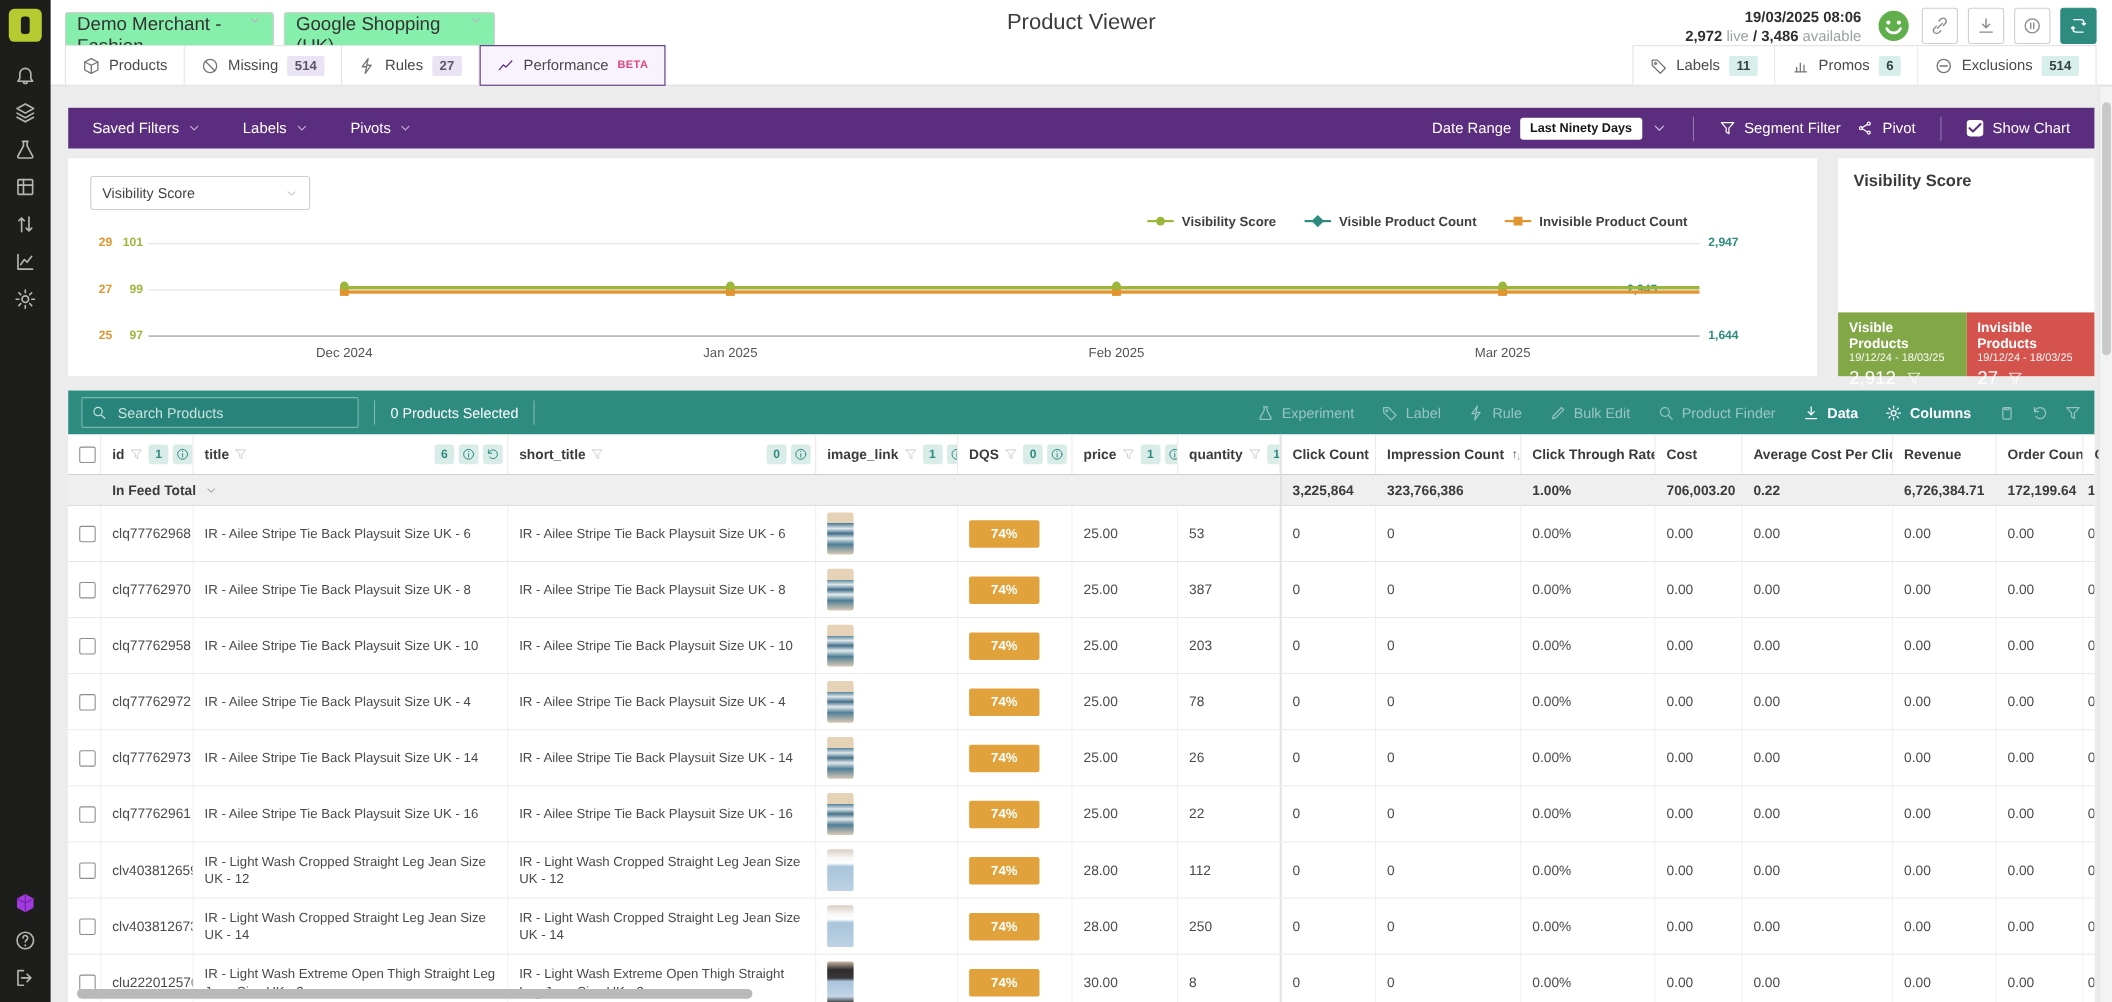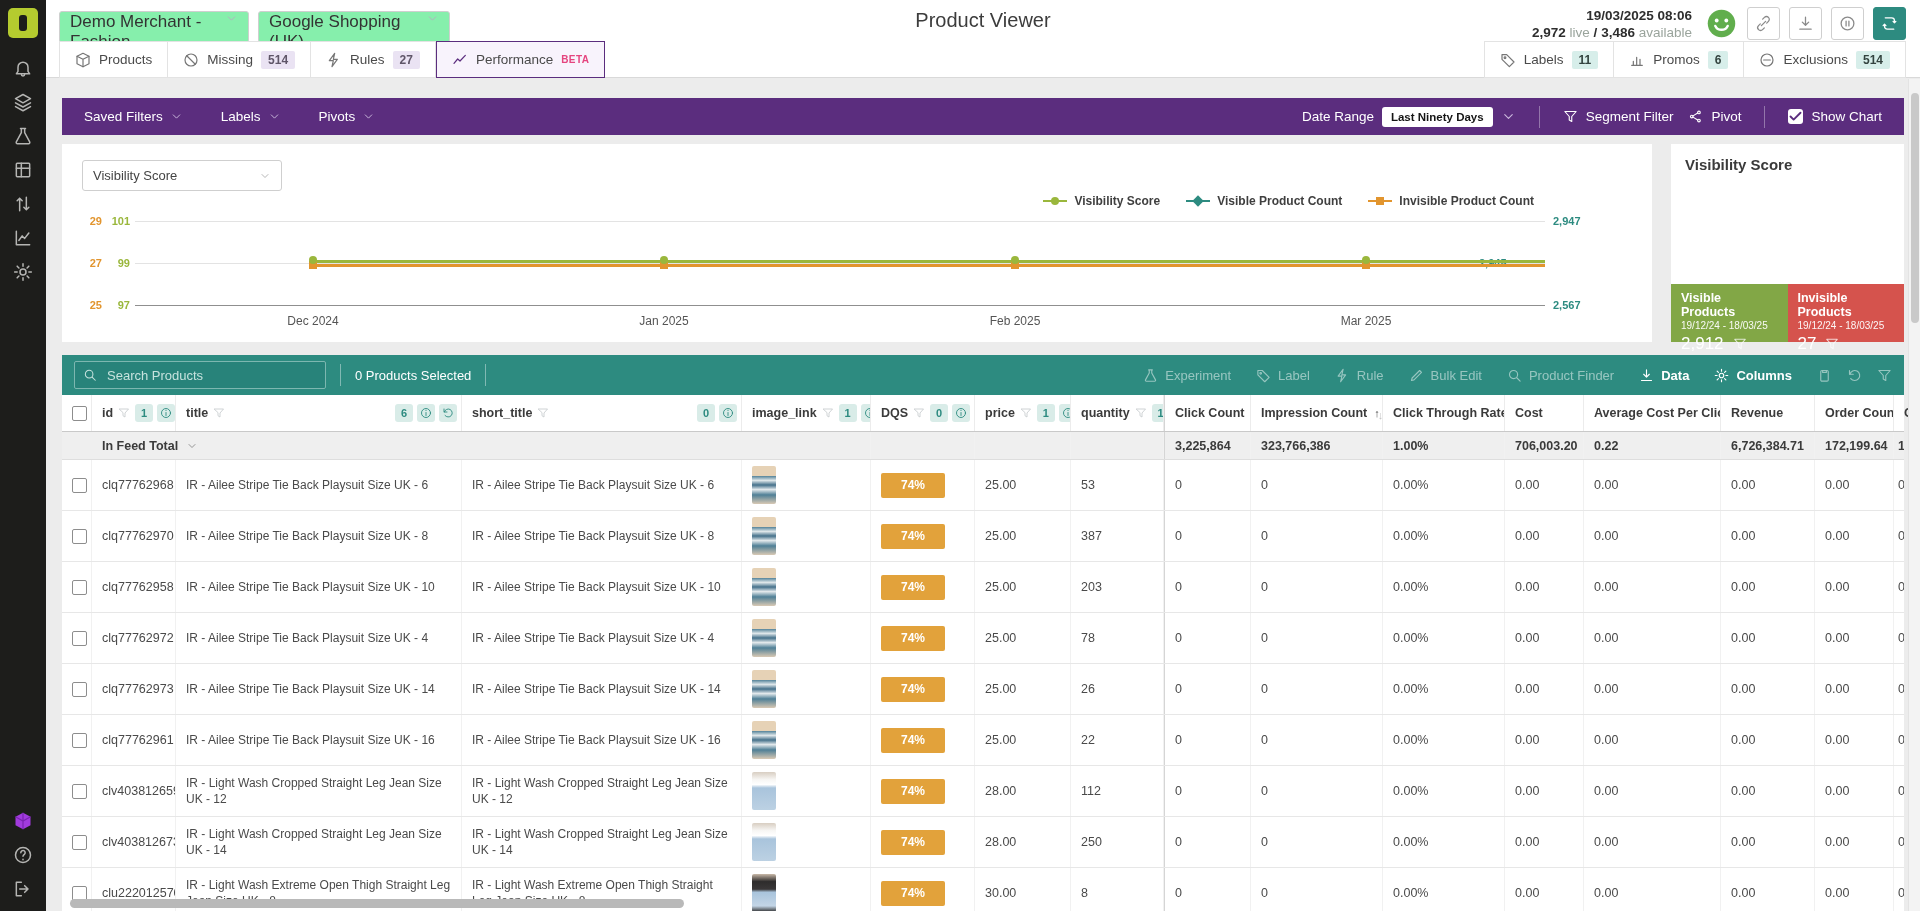--- a/index.html
+++ b/index.html
@@ -483,21 +483,21 @@
           <div class="gl " style="top:119px;"></div>
           <div class="gl dark" style="top:161px;"></div>
           <div class="axlbl" style="left:18px;top:71px;width:22px;text-align:right;color:#e2952e;">29</div>
           <div class="axlbl" style="left:44px;top:71px;width:24px;text-align:right;color:#9ab73c;">101</div>
           <div class="axlbl" style="left:1491px;top:71px;color:#2d8b80;">2,947</div>
           <div class="axlbl" style="left:18px;top:113px;width:22px;text-align:right;color:#e2952e;">27</div>
           <div class="axlbl" style="left:44px;top:113px;width:24px;text-align:right;color:#9ab73c;">99</div>
           <div class="axlbl" style="left:1417px;top:113px;color:#2d8b80;">2,945</div>
           <div class="axlbl" style="left:18px;top:155px;width:22px;text-align:right;color:#e2952e;">25</div>
           <div class="axlbl" style="left:44px;top:155px;width:24px;text-align:right;color:#9ab73c;">97</div>
-          <div class="axlbl" style="left:1491px;top:155px;color:#2d8b80;">2,567</div>
+          <div class="axlbl" style="left:1491px;top:155px;color:#2d8b80;">1,644</div>
           <div class="xlbl" style="left:251px;">Dec 2024</div>
           <div class="xlbl" style="left:602px;">Jan 2025</div>
           <div class="xlbl" style="left:953px;">Feb 2025</div>
           <div class="xlbl" style="left:1304px;">Mar 2025</div>
           <div class="cline" style="left:251px;width:1232px;top:116px;height:2.5px;background:#9ab73c;"></div>
           <div class="cline" style="left:251px;width:1232px;top:119.5px;background:#e2952e;"></div>
           <div class="cmark" style="left:247px;top:117px;background:#e2952e;"></div>
           <div class="cmark round" style="left:247px;top:112px;background:#9ab73c;"></div>
           <div class="cmark" style="left:598px;top:117px;background:#e2952e;"></div>
           <div class="cmark round" style="left:598px;top:112px;background:#9ab73c;"></div>

